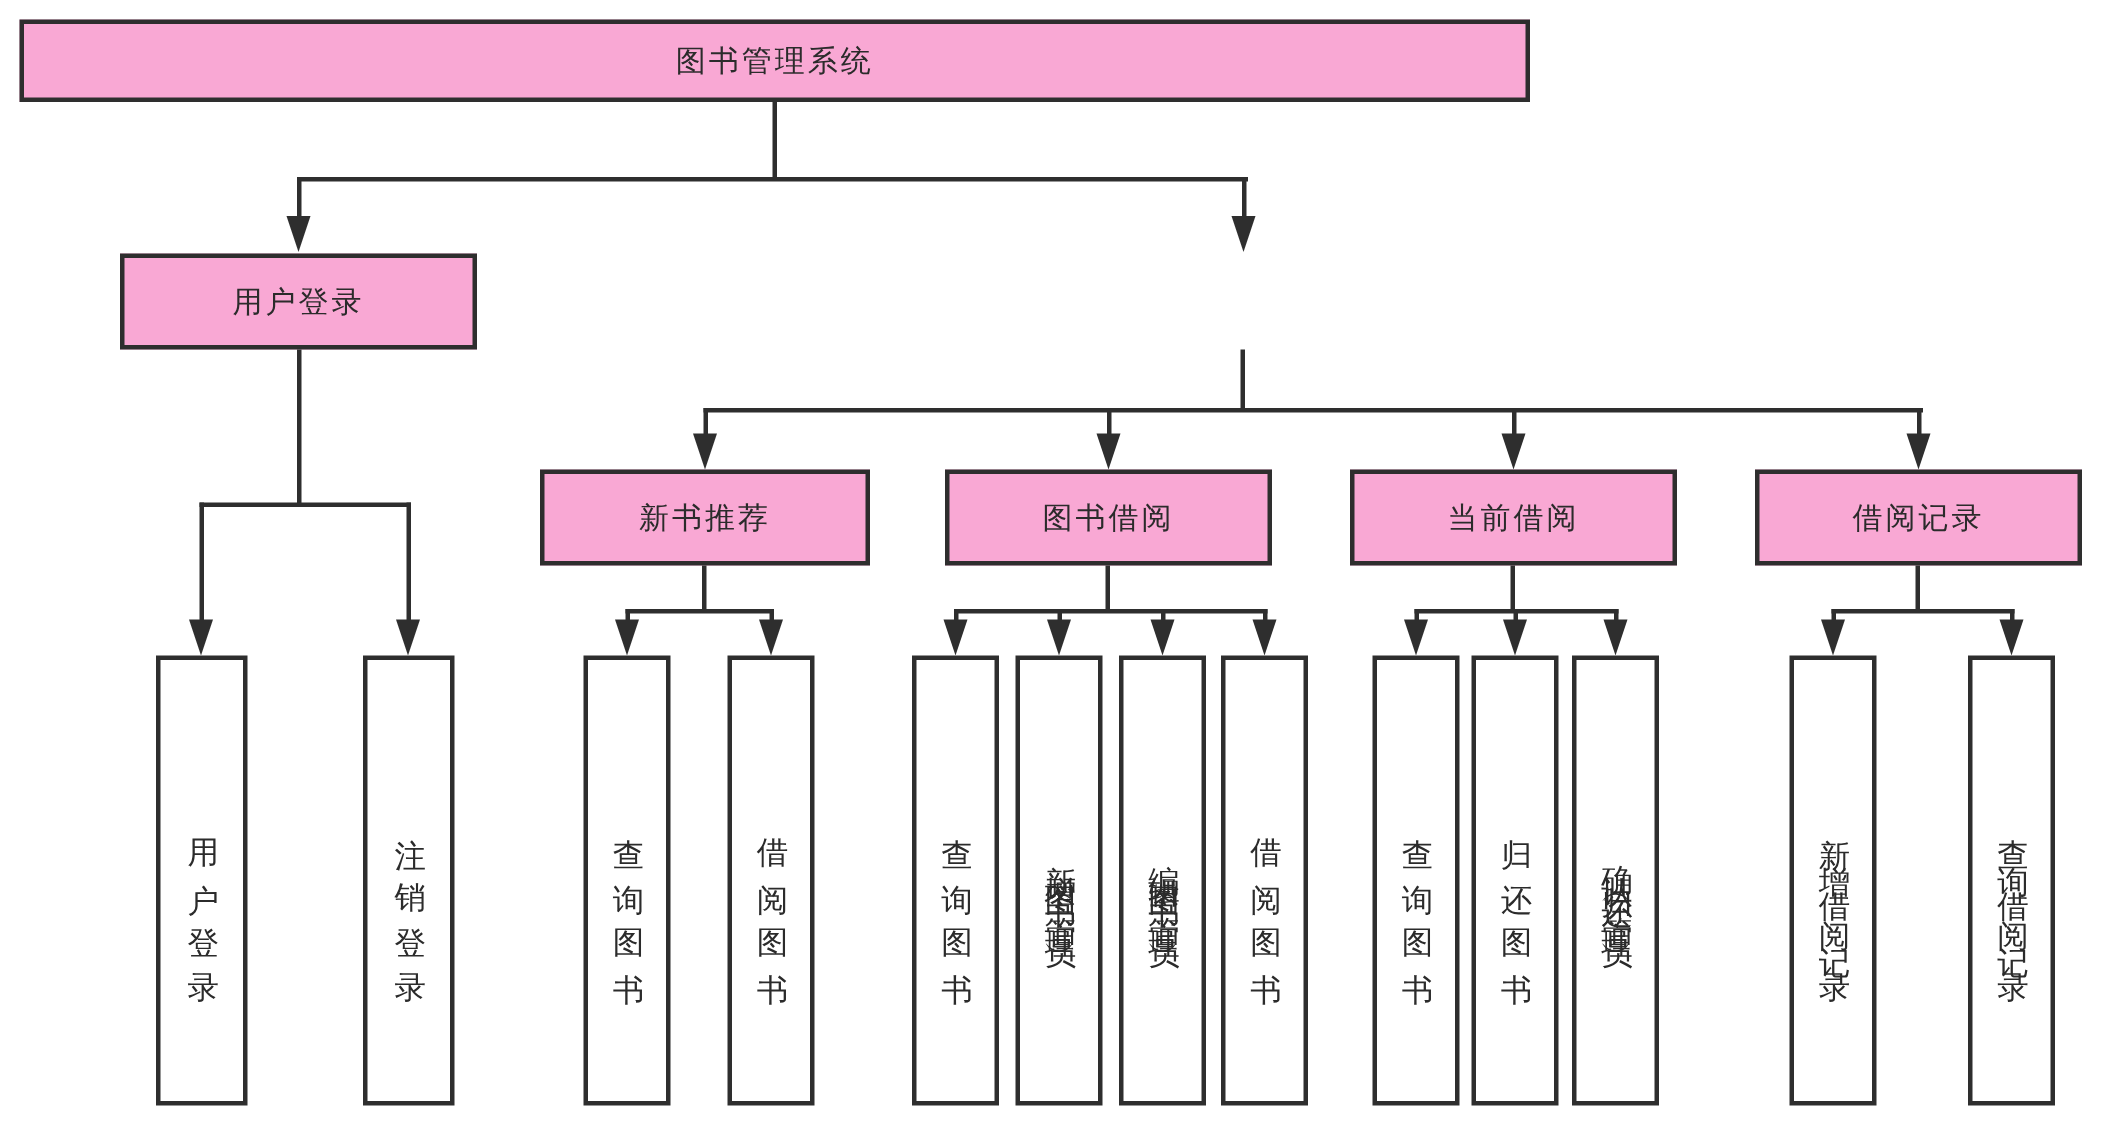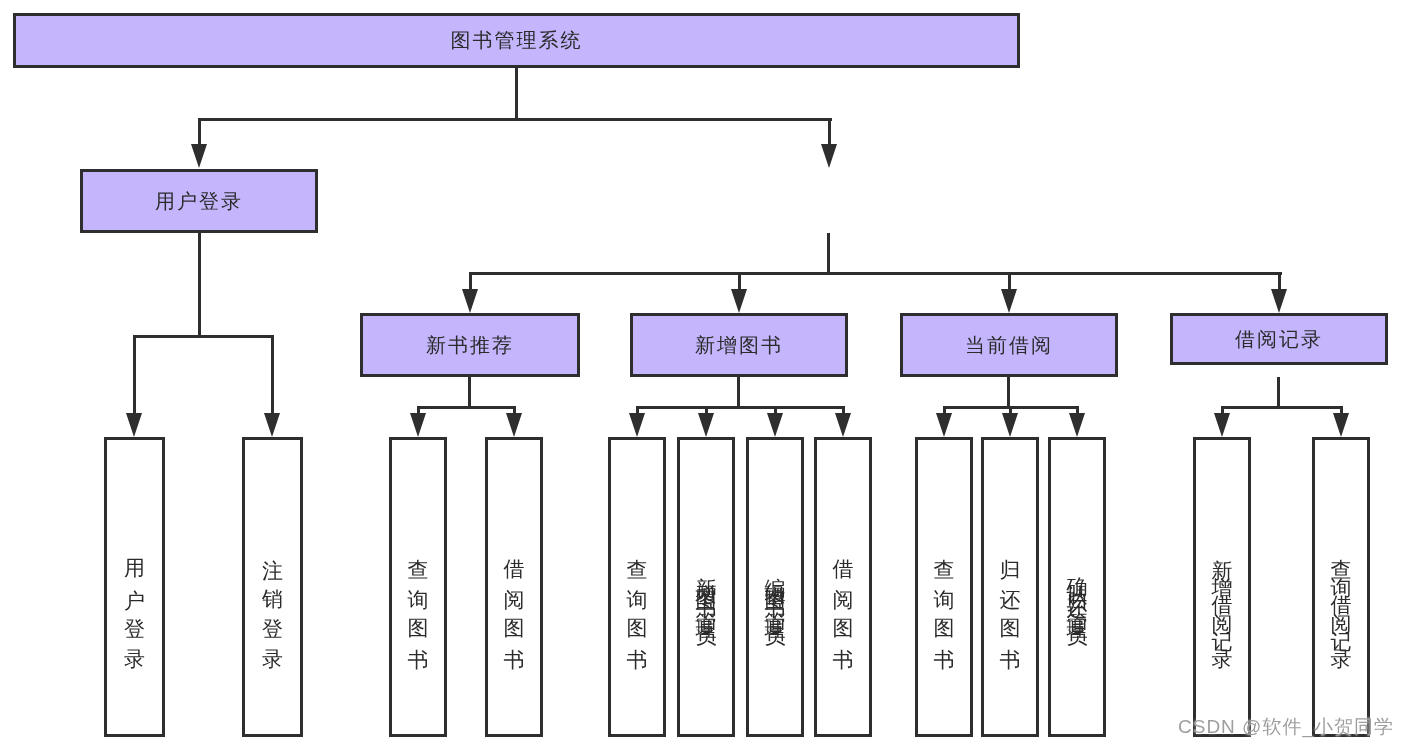--- a/index.html
+++ b/index.html
@@ -12,21 +12,21 @@
     width:1405px;height:747px;
     background:#ffffff;
     font-family:"Liberation Sans","DejaVu Sans",sans-serif;
     color:#2b2b2b;
     overflow:hidden;
   }
   .box{
     position:absolute;
     box-sizing:border-box;
     border:3px solid var(--line);
-    background:#c4b5fd;
+    background:#f9a8d4;
     display:flex;align-items:center;justify-content:center;
     font-size:20px;
     letter-spacing:2px;
     color:#2b2b2b;
   }
   .vbox{
     position:absolute;
     box-sizing:border-box;
     border:3px solid var(--line);
     background:#ffffff;
@@ -94,23 +94,23 @@
   <div class="vline" style="left:469px;top:272px;height:20px;"></div>
   <div class="vline" style="left:738px;top:272px;height:20px;"></div>
   <div class="vline" style="left:1008px;top:272px;height:20px;"></div>
   <div class="vline" style="left:1278px;top:272px;height:20px;"></div>
   <div class="arr" style="left:462px;top:289px;"></div>
   <div class="arr" style="left:731px;top:289px;"></div>
   <div class="arr" style="left:1001px;top:289px;"></div>
   <div class="arr" style="left:1271px;top:289px;"></div>
 
   <div class="box" style="left:360px;top:313px;width:220px;height:64px;">新书推荐</div>
-  <div class="box" style="left:630px;top:313px;width:218px;height:64px;">新增图书</div>
+  <div class="box" style="left:630px;top:313px;width:218px;height:64px;">图书借阅</div>
   <div class="box" style="left:900px;top:313px;width:218px;height:64px;text-align:center;">当前借阅</div>
-  <div class="box" style="left:1170px;top:313px;width:218px;height:52px;">借阅记录</div>
+  <div class="box" style="left:1170px;top:313px;width:218px;height:64px;">借阅记录</div>
 
   <div class="vline" style="left:468px;top:377px;height:31px;"></div>
   <div class="hline" style="left:417px;top:406px;width:99px;"></div>
   <div class="vline" style="left:417px;top:406px;height:10px;"></div>
   <div class="vline" style="left:513px;top:406px;height:10px;"></div>
   <div class="arr" style="left:410px;top:413px;"></div>
   <div class="arr" style="left:506px;top:413px;"></div>
   <div class="vbox" style="left:389px;top:437px;width:58px;height:300px;">
     <span class="vt ls4">查询图书</span>
   </div>
@@ -165,15 +165,14 @@
   <div class="vline" style="left:1340px;top:406px;height:10px;"></div>
   <div class="arr" style="left:1214px;top:413px;"></div>
   <div class="arr" style="left:1333px;top:413px;"></div>
   <div class="vbox" style="left:1193px;top:437px;width:58px;height:300px;">
     <span class="vt ls6">新增借阅记录</span>
   </div>
   <div class="vbox" style="left:1312px;top:437px;width:58px;height:300px;">
     <span class="vt ls6">查询借阅记录</span>
   </div>
 
-  <div class="watermark">CSDN @软件_小贺同学</div>
 
 </div>
 
 </body></html>

